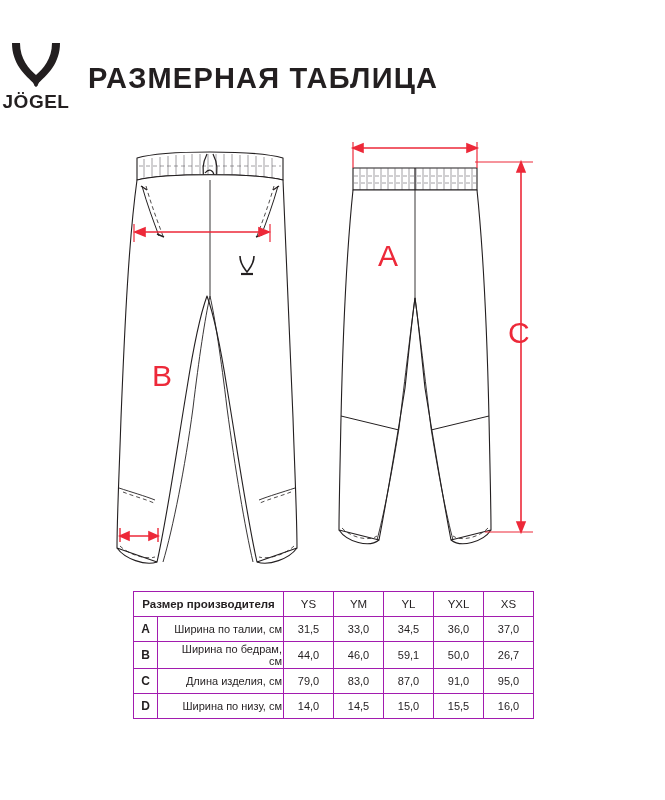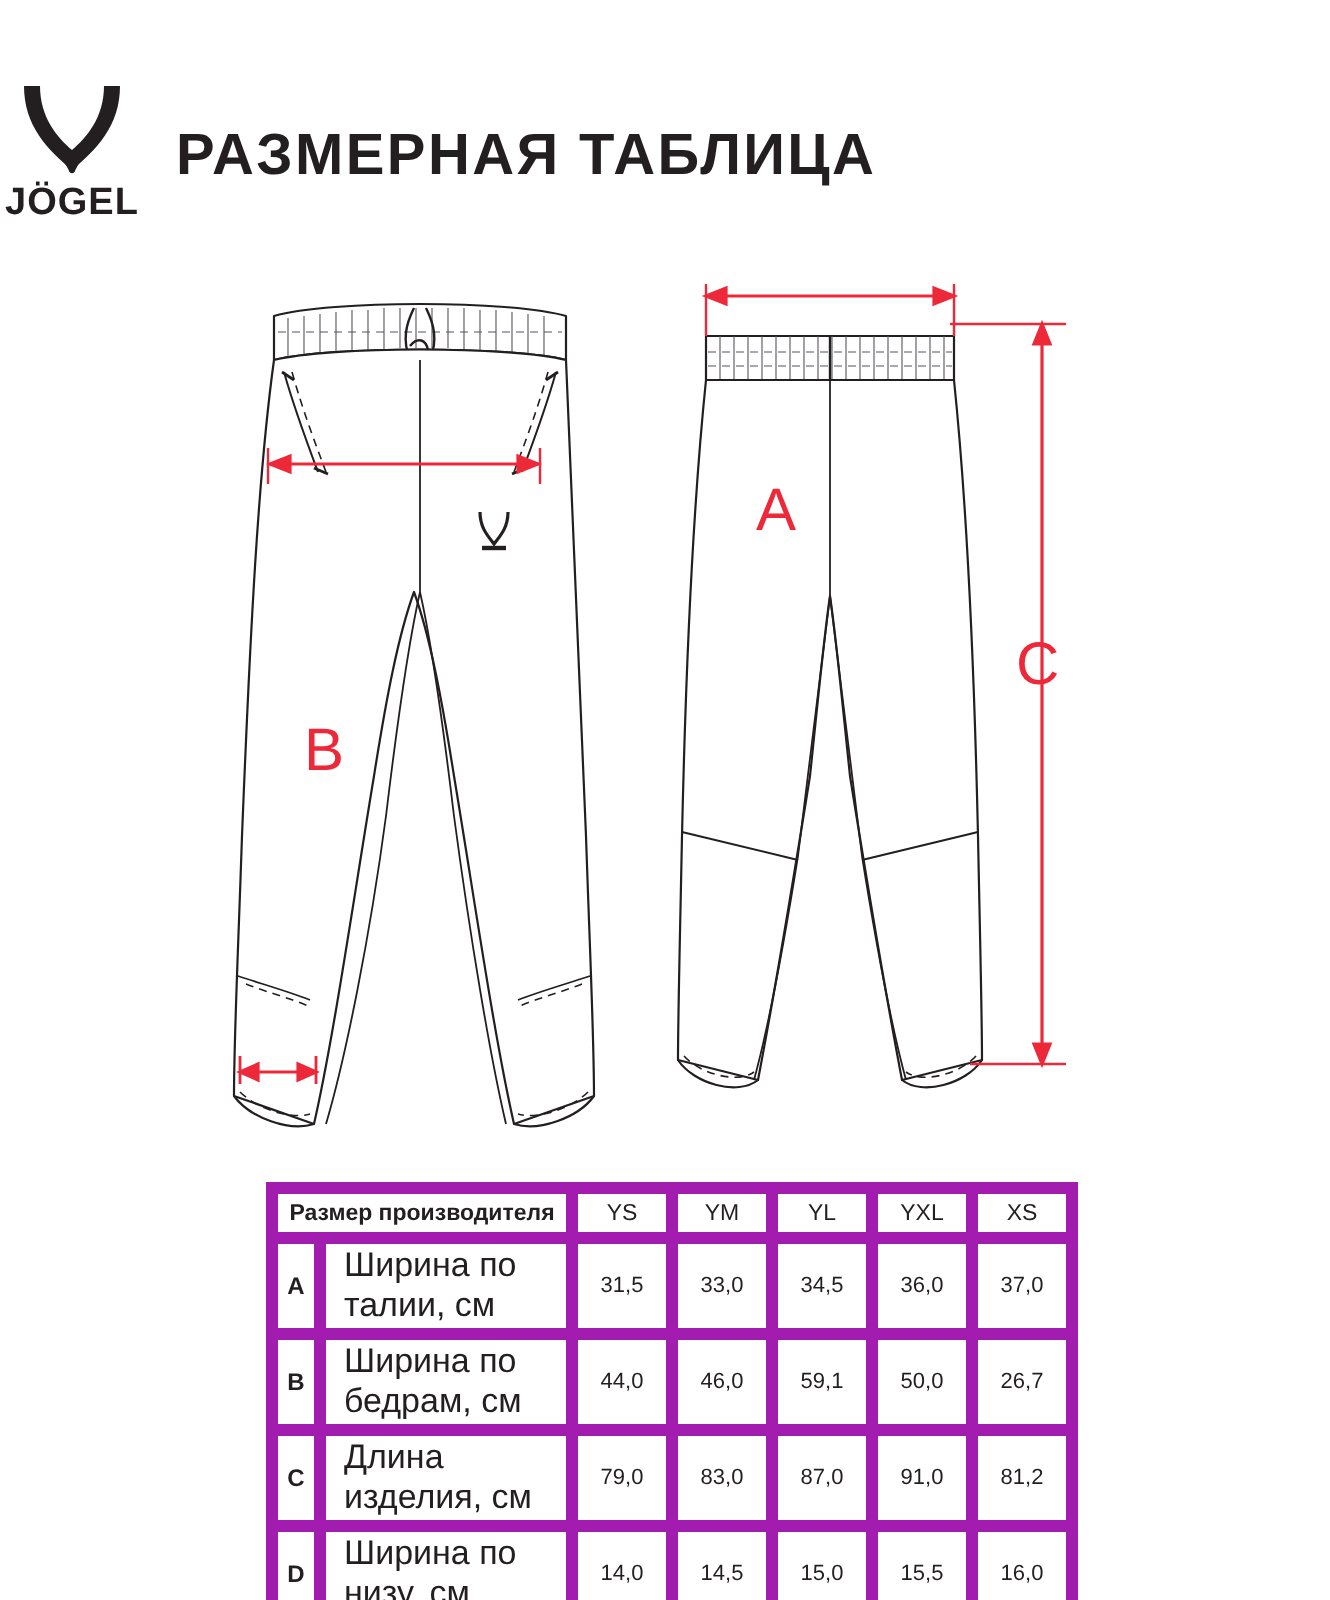--- a/index.html
+++ b/index.html
@@ -92,45 +92,45 @@
 
   
   .size-table {
     position: absolute;
     left: 133px;
     top: 591px;
     border-collapse: collapse;
     font-family: "Liberation Sans", sans-serif;
   }
   .size-table td {
-    border: 6px solid #a21caf;
+    border: 1px solid #a21caf;
     height: 25px;
     box-sizing: border-box;
     text-align: center;
     vertical-align: middle;
     color: #231f20;
     background: #ffffff;
     margin-top: 21px;
   }
   .size-table td.hdr-merged {
     font-size: 11.5px;
     font-weight: bold;
     width: 150px;
     padding: 0 4px;
   }
   .size-table td.letter-cell {
     font-size: 12px;
     font-weight: bold;
     width: 24px;
   }
   .size-table td.desc-cell {
-    font-size: 17px;
+    font-size: 11px;
     font-weight: normal;
     width: 126px;
-    text-align: left;
+    text-align: right;
     padding-left: 9px;
   }
   .size-table td.val-cell {
     font-size: 11px;
     width: 50px;
     font-weight: normal;
   }
   .size-table td.col-head {
     font-size: 11.5px;
     width: 50px;
@@ -337,21 +337,21 @@
       <td class="val-cell">50,0</td>
       <td class="val-cell">26,7</td>
     </tr>
     <tr>
       <td class="letter-cell">C</td>
       <td class="desc-cell">Длина изделия, см</td>
       <td class="val-cell">79,0</td>
       <td class="val-cell">83,0</td>
       <td class="val-cell">87,0</td>
       <td class="val-cell">91,0</td>
-      <td class="val-cell">81,2</td>
+      <td class="val-cell">95,0</td>
     </tr>
     <tr>
       <td class="letter-cell">D</td>
       <td class="desc-cell">Ширина по низу, см</td>
       <td class="val-cell">14,0</td>
       <td class="val-cell">14,5</td>
       <td class="val-cell">15,0</td>
       <td class="val-cell">15,5</td>
       <td class="val-cell">16,0</td>
     </tr>

